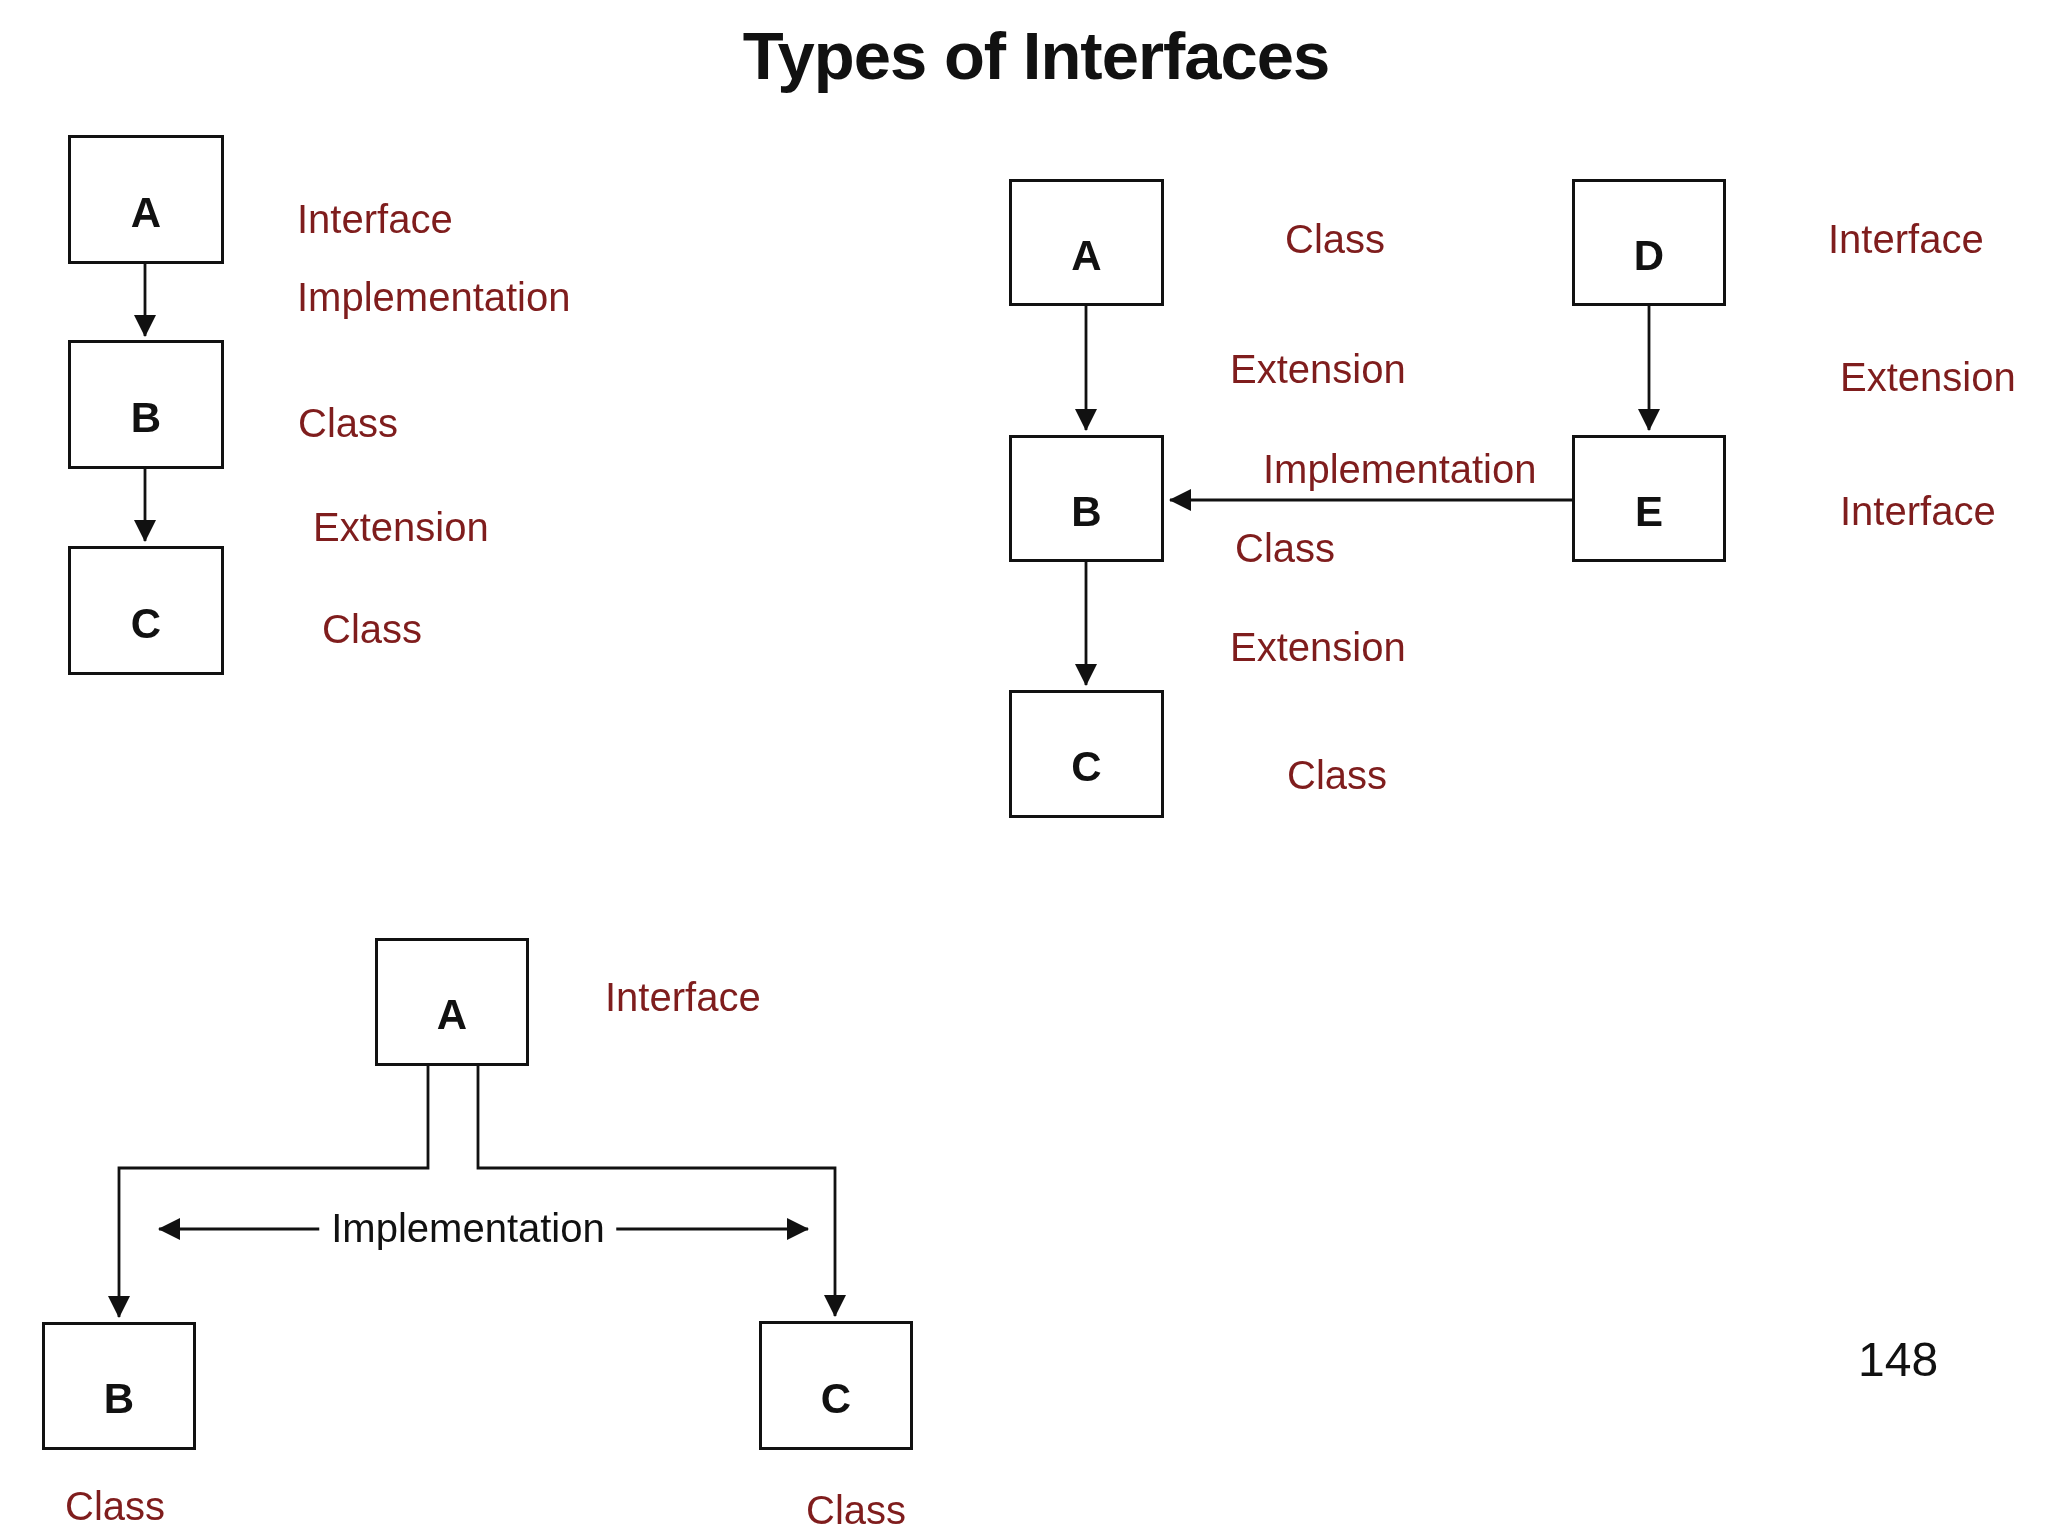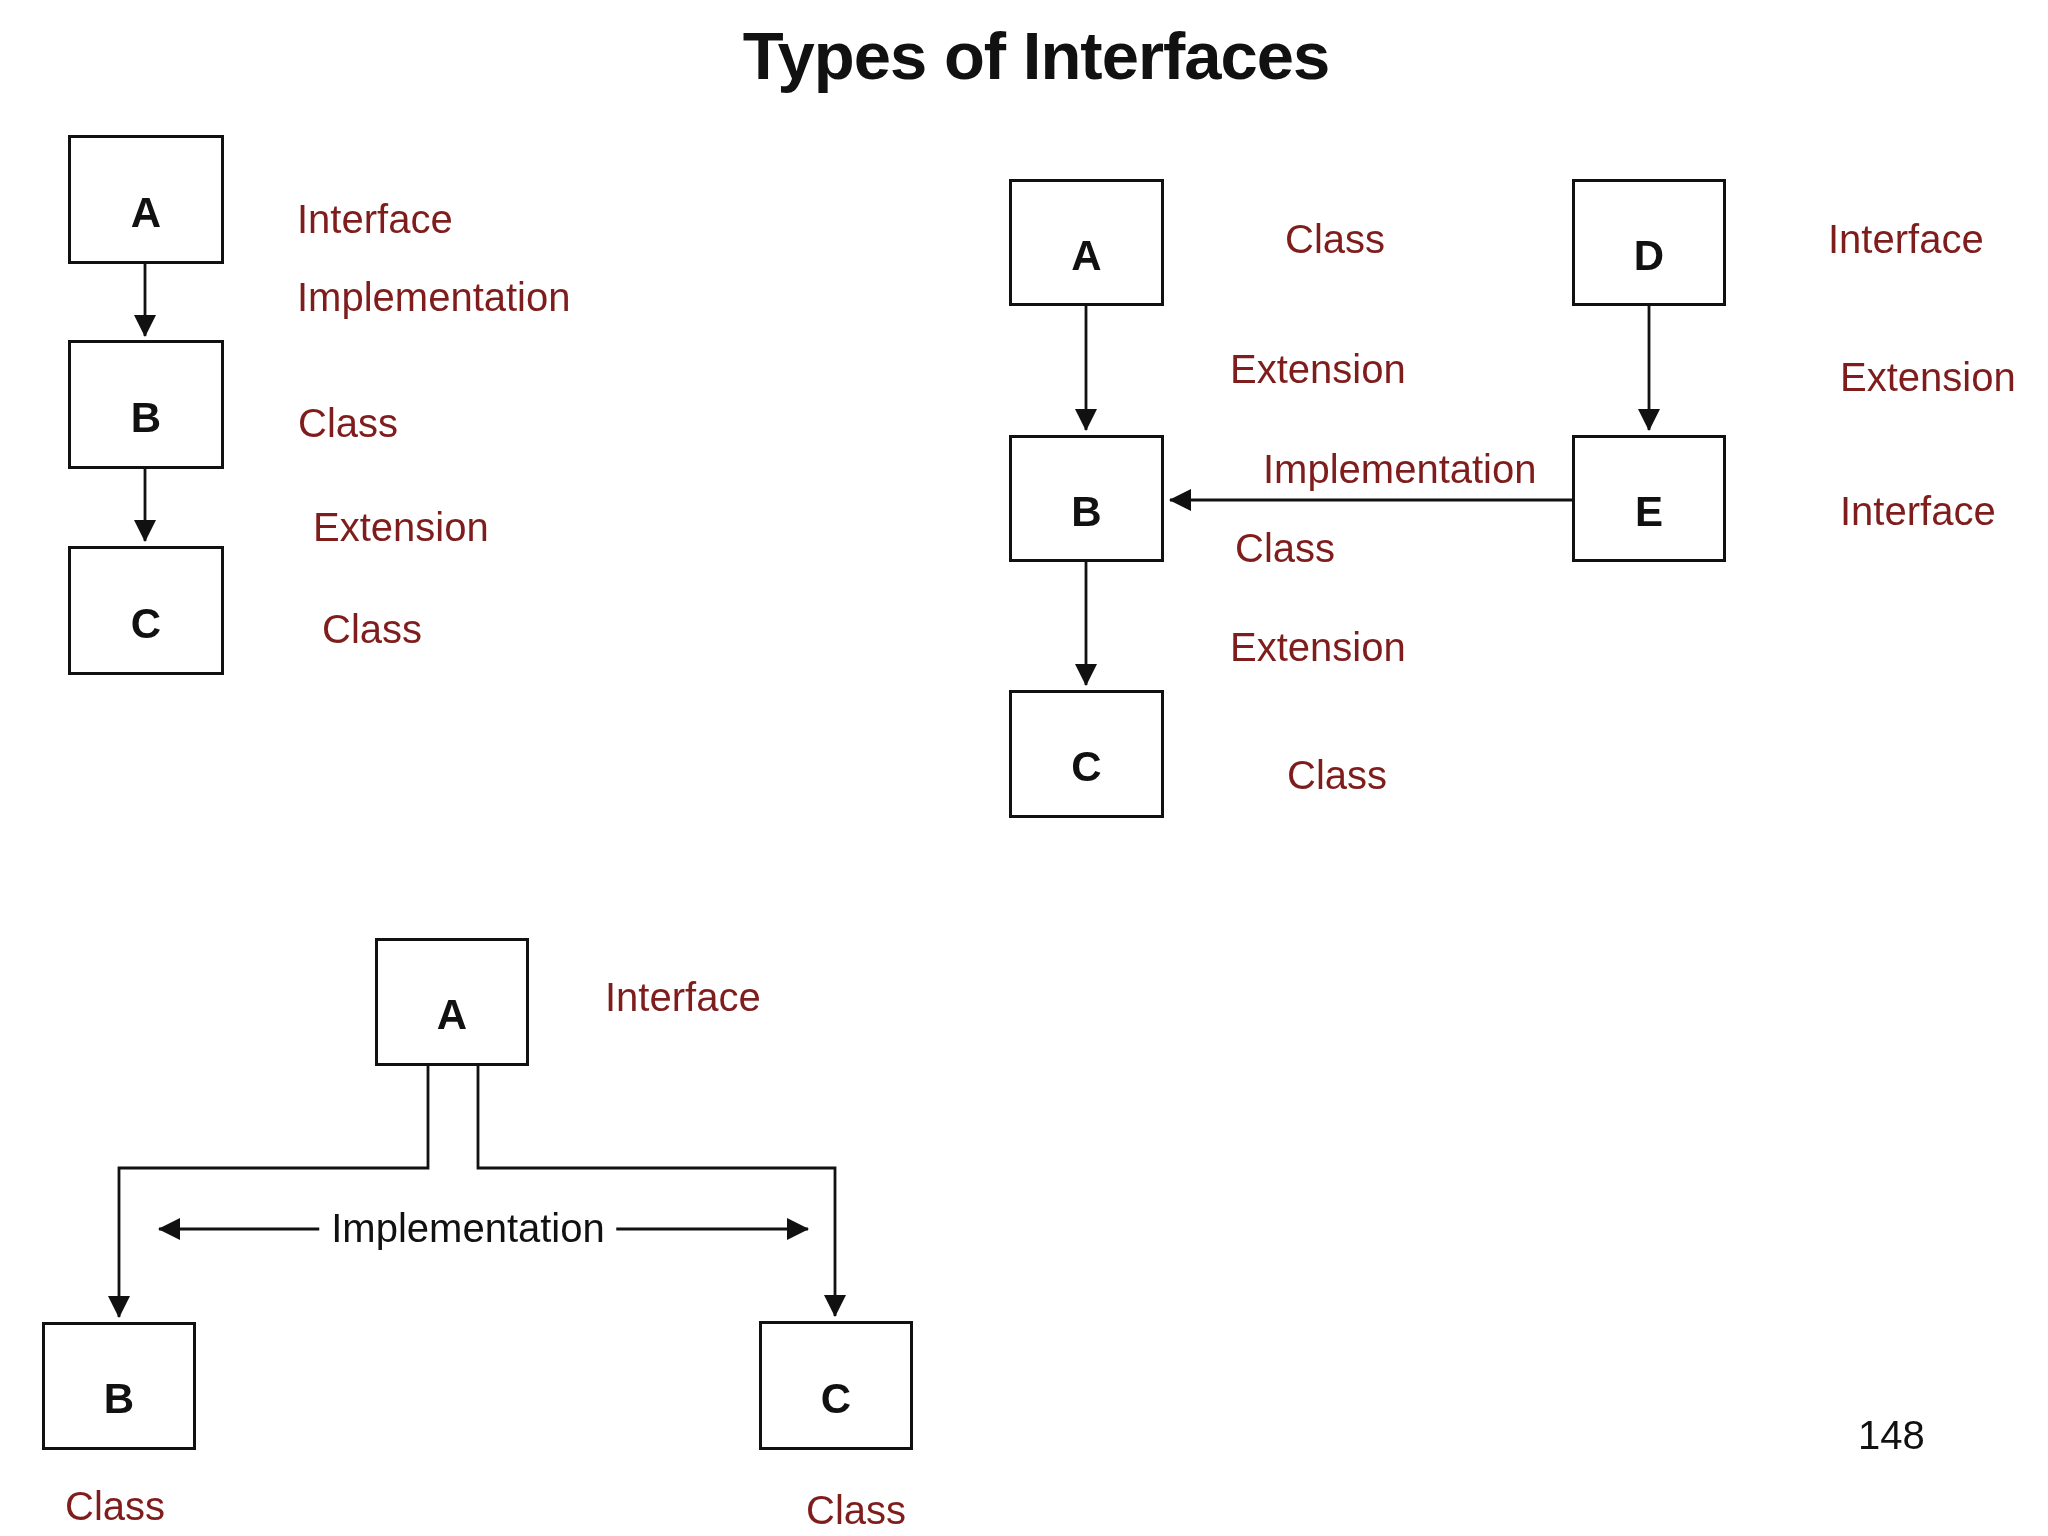--- a/index.html
+++ b/index.html
@@ -63,22 +63,22 @@
     line-height: 40px;
     white-space: nowrap;
     color: #111111;
     background: #ffffff;
     padding: 0 12px;
     transform: translateX(-50%);
   }
   .page-number {
     position: absolute;
     left: 1858px;
-    top: 1414px;
-    font-size: 40px;
+    top: 1338px;
+    font-size: 48px;
     line-height: 43px;
     color: #111111;
   }
 </style>
 </head>
 <body>
 
 <div id="canvas">
 
   <svg id="connector-svg" viewBox="0 0 2048 1536" xmlns="http://www.w3.org/2000/svg">

